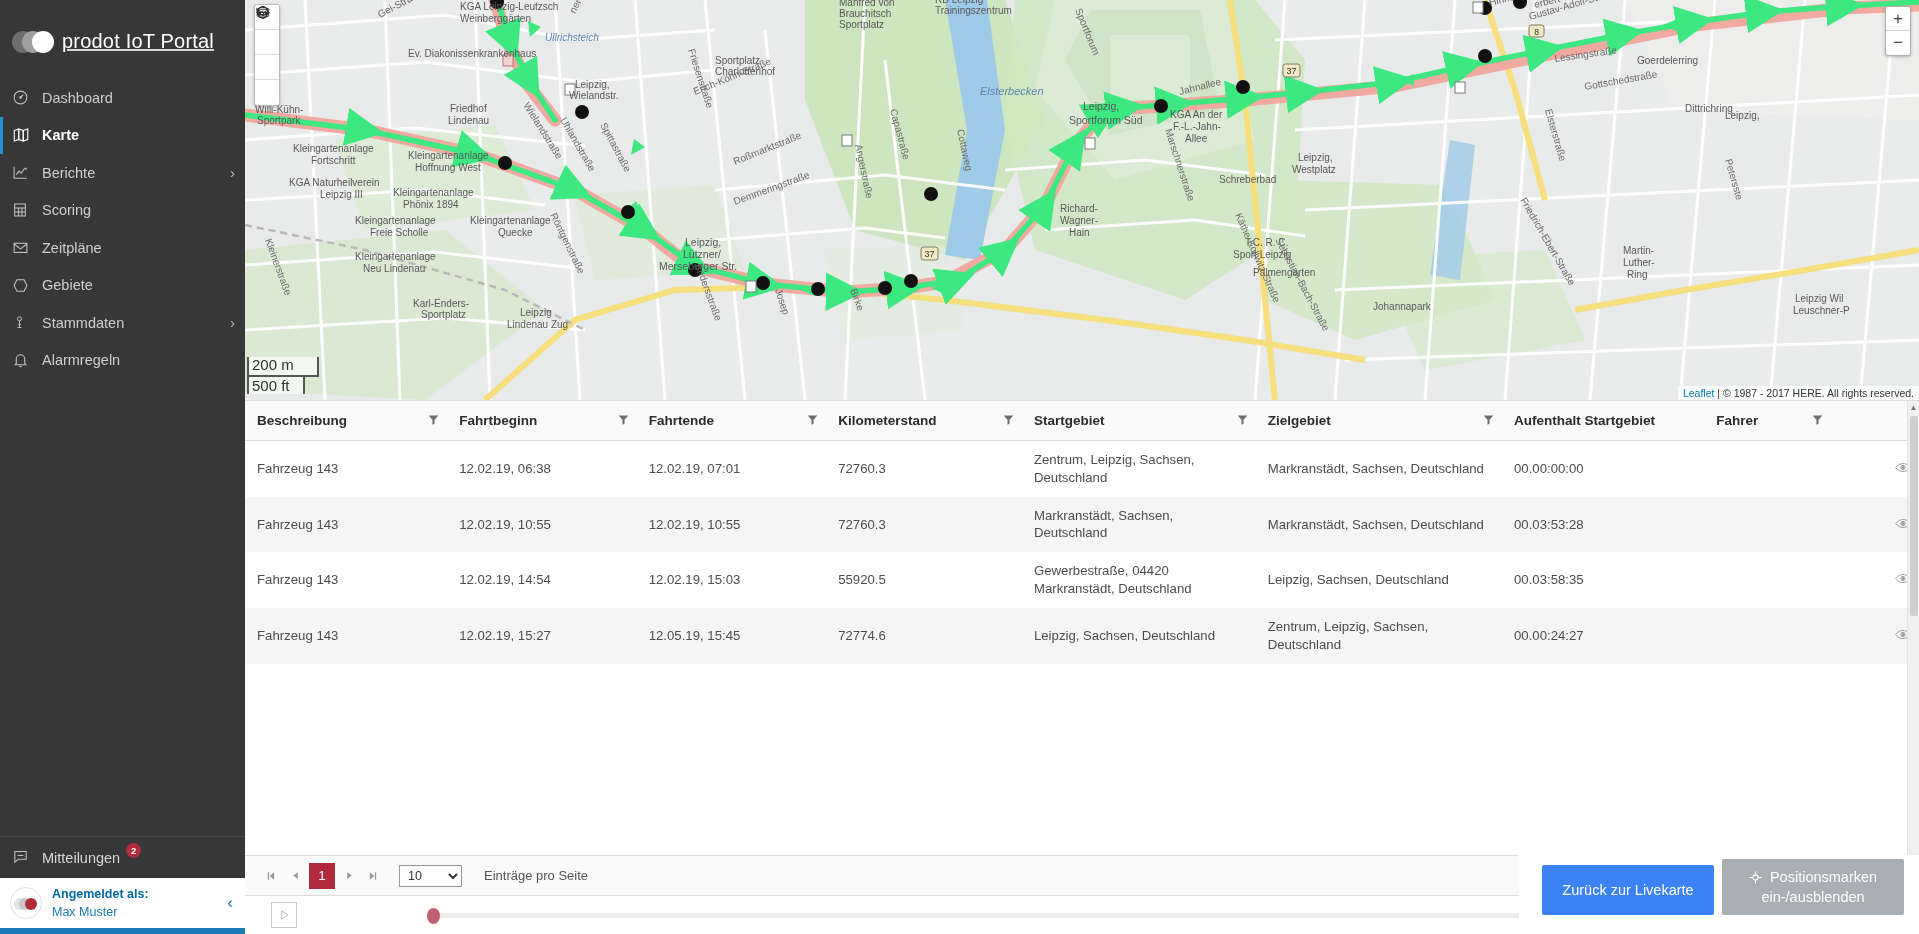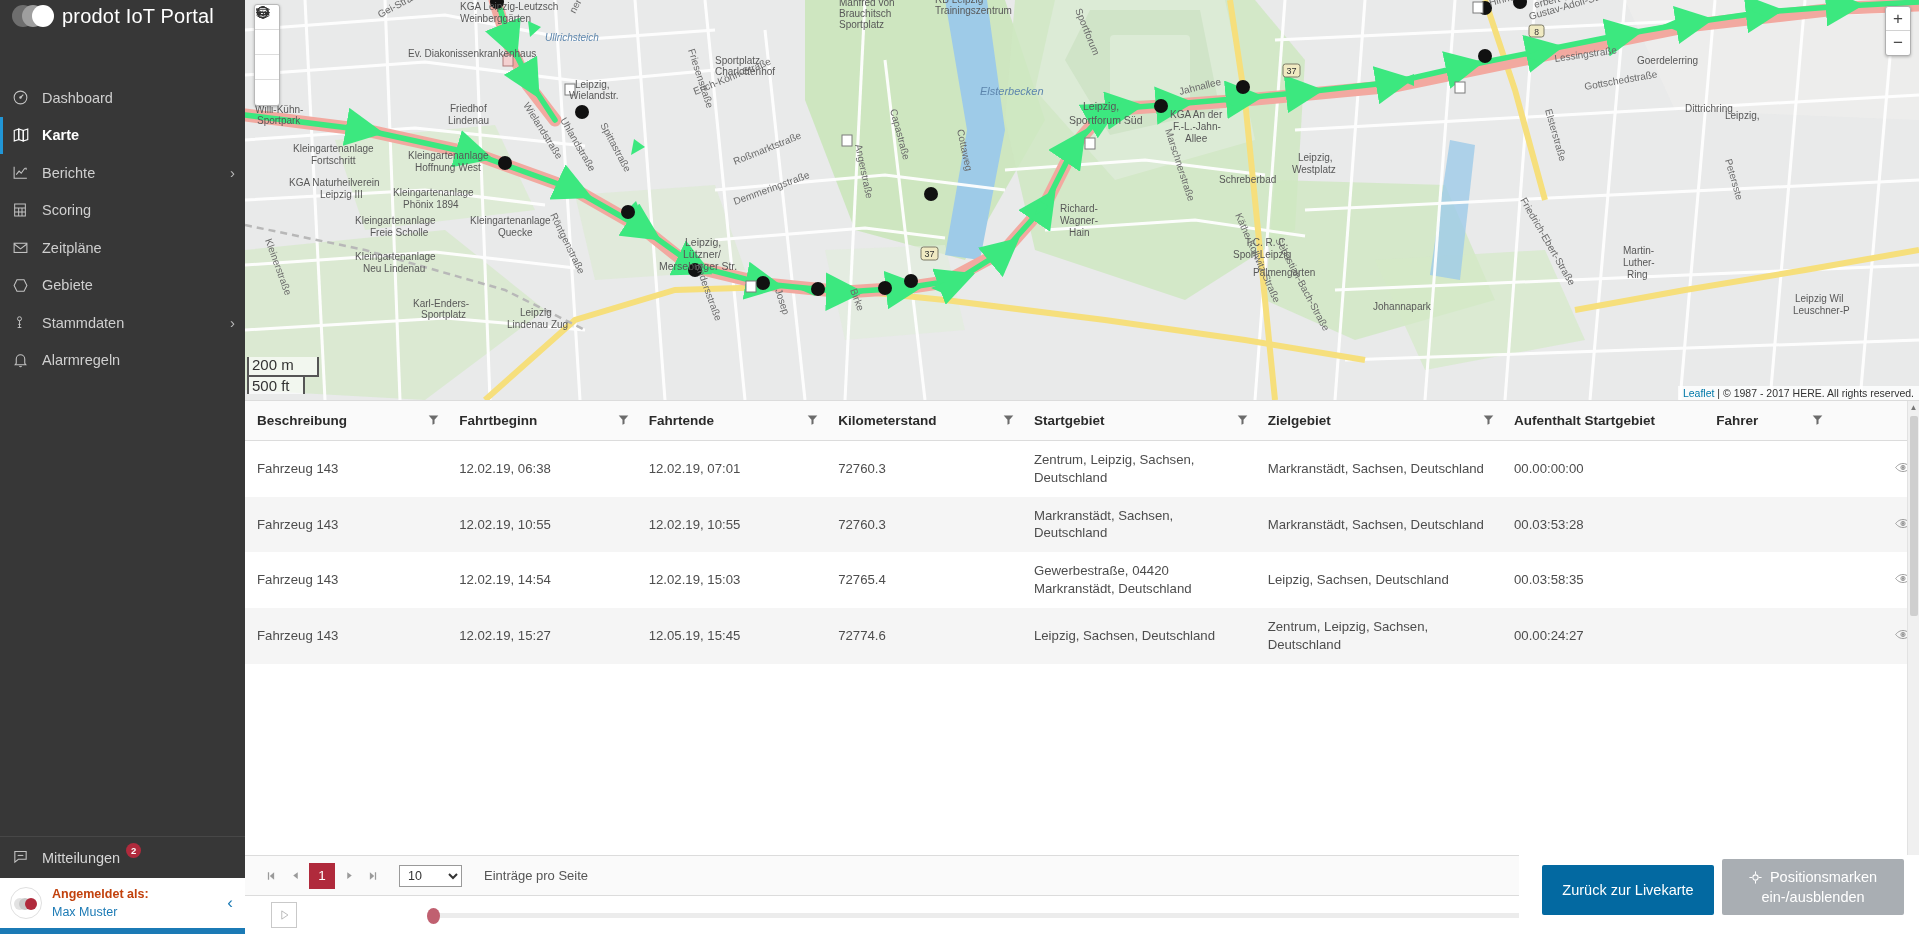--- a/index.html
+++ b/index.html
@@ -15,22 +15,22 @@
   .sidebar {
     width: 245px; height: 934px;
     background: #373737;
     color: #d6d6d6;
     display: flex; flex-direction: column;
     flex: 0 0 245px;
     position: relative;
     z-index: 50;
   }
   .brand {
-    display: flex; align-items: flex-start;
-    height: 48px; padding-left: 12px; margin-top: 5px;
+    display: flex; align-items: flex-end;
+    height: 48px; padding-left: 12px; margin-top: 5px; text-decoration: underline;
   }
   .brand-logo { position: relative; width: 42px; height: 22px; flex: 0 0 42px; }
   .brand-logo i {
     position: absolute; top: 0; border-radius: 50%;
     width: 22px; height: 22px; display: block;
   }
   .brand-logo i:nth-child(1) { left: 0;  background: #6e6e6e; }
   .brand-logo i:nth-child(2) { left: 10px; background: #9f9f9f; }
   .brand-logo i:nth-child(3) { left: 20px; background: #ffffff; }
   .brand-title {
@@ -83,21 +83,21 @@
   .user-avatar {
     width: 32px; height: 32px; border-radius: 50%;
     border: 1px solid #e0e0e0; position: relative;
     flex: 0 0 32px; background: #fff;
   }
   .user-avatar i { position: absolute; top: 10px; width: 12px; height: 12px; border-radius: 50%; }
   .user-avatar i:nth-child(1) { left: 3px;  background: #e2e2e2; }
   .user-avatar i:nth-child(2) { left: 8px;  background: #c9c9c9; }
   .user-avatar i:nth-child(3) { left: 14px; background: #b02a3c; }
   .user-text { margin-left: 10px; line-height: 1.45; }
-  .user-text .l1 { font-size: 12.5px; color: #c2410c; font-weight: bold; }
+  .user-text .l1 { font-size: 12.5px; color: #0369a1; font-weight: bold; }
   .user-text .l2 { font-size: 12.5px; color: #1b7ab5; }
   .user-collapse { position: absolute; right: 12px; color: #1b7ab5; font-size: 17px; }
   .bottom-accent { height: 6px; background: #1b7ab5; }
 
   
   .main { flex: 1 1 auto; position: relative; height: 934px; background: #fff; }
 
   
   .map {
     position: absolute; left: 0; top: 0;
@@ -237,21 +237,21 @@
     width: 245px; height: 79px;
     background: #fff; z-index: 40;
   }
   .btn-live, .btn-pos {
     position: absolute; border: none; cursor: pointer; color: #fff;
     font-family: "Liberation Sans", sans-serif;
     font-size: 14.5px; border-radius: 2px; line-height: 1.25;
   }
   .btn-live {
     right: 205px; bottom: 19px; width: 172px; height: 50px;
-    background: #0369a1;
+    background: #3b82f6;
   }
   .btn-pos {
     right: 15px; bottom: 19px; width: 182px; height: 56px;
     background: #a9aeb3; padding: 0 8px;
   }
   .btn-pos .crosshair { margin-right: 4px; vertical-align: -2px; }
   
   .right-actions { width: 400px; right: 0; }
 </style>
 </head>
@@ -792,21 +792,21 @@
               <td class="eye"><svg width="16" height="11" viewBox="0 0 24 16" fill="none" stroke="#8e8e8e" stroke-width="1.3">
                   <path d="M1 8s4-6 11-6 11 6 11 6-4 6-11 6S1 8 1 8z"></path>
                   <circle cx="12" cy="8" r="3.2"></circle>
                   <circle cx="12" cy="8" r="1.4" fill="#8e8e8e"></circle>
                 </svg></td>
             </tr>
             <tr>
               <td>Fahrzeug 143</td>
               <td>12.02.19, 14:54</td>
               <td>12.02.19, 15:03</td>
-              <td>72765.4</td>
+              <td>55920.5</td>
               <td>Gewerbestraße, 04420 Markranstädt, Deutschland</td>
               <td>Leipzig, Sachsen, Deutschland</td>
               <td>00.03:58:35</td>
               <td></td>
               <td class="eye"><svg width="16" height="11" viewBox="0 0 24 16" fill="none" stroke="#8e8e8e" stroke-width="1.3">
                   <path d="M1 8s4-6 11-6 11 6 11 6-4 6-11 6S1 8 1 8z"></path>
                   <circle cx="12" cy="8" r="3.2"></circle>
                   <circle cx="12" cy="8" r="1.4" fill="#8e8e8e"></circle>
                 </svg></td>
             </tr>

